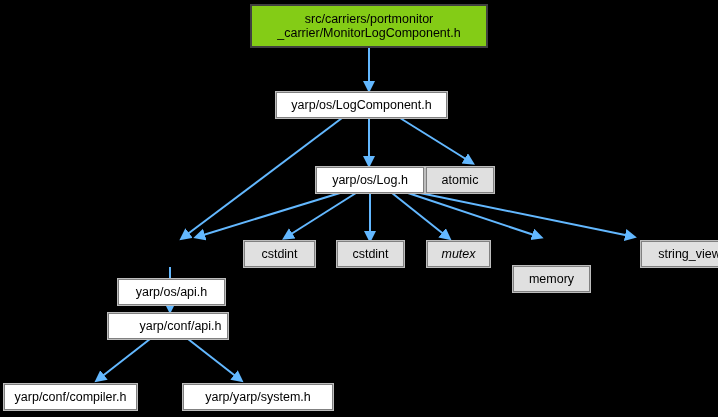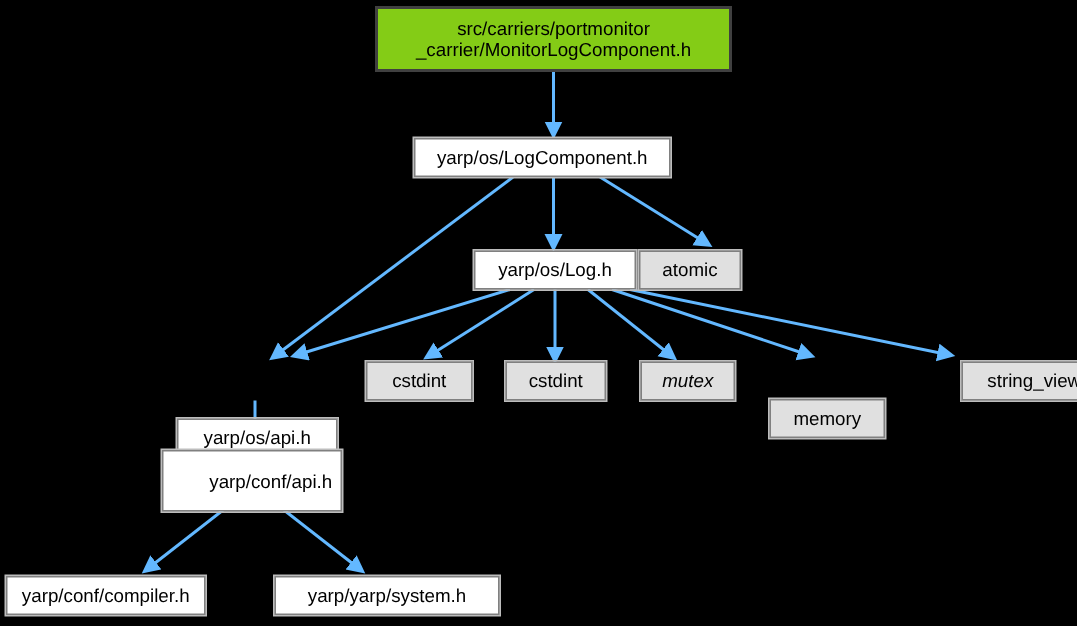--- a/index.html
+++ b/index.html
@@ -86,18 +86,18 @@
 _carrier/MonitorLogComponent.h</div>
       <div class="graph-node node-white" style="left: 276px; top: 92px; width: 171px; height: 26px;">yarp/os/LogComponent.h</div>
       <div class="graph-node node-white" style="left: 316px; top: 167px; width: 108px; height: 26px;">yarp/os/Log.h</div>
       <div class="graph-node node-gray" style="left: 426px; top: 167px; width: 68px; height: 26px;">atomic</div>
       <div class="graph-node node-white" style="left: 118px; top: 241px; width: 107px; height: 26px; margin-top: 38px;">yarp/os/api.h</div>
       <div class="graph-node node-gray" style="left: 244px; top: 241px; width: 71px; height: 26px;">cstdint</div>
       <div class="graph-node node-gray" style="left: 337px; top: 241px; width: 67px; height: 26px;">cstdint</div>
       <div class="graph-node node-gray" style="left: 427px; top: 241px; width: 63px; height: 26px; font-style: italic;">mutex</div>
       <div class="graph-node node-gray" style="left: 513px; top: 241px; width: 77px; height: 26px; margin-top: 25px;">memory</div>
       <div class="graph-node node-gray" style="left: 613px; top: 241px; width: 97px; height: 26px; margin-left: 28px;">string_view</div>
-      <div class="graph-node node-white" style="left: 108px; top: 300px; width: 120px; height: 41px; padding-left: 25px;">yarp/conf/api.h</div>
+      <div class="graph-node node-white" style="left: 108px; top: 313px; width: 120px; height: 26px; padding-left: 25px;">yarp/conf/api.h</div>
       <div class="graph-node node-white" style="left: 4px; top: 384px; width: 133px; height: 26px;">yarp/conf/compiler.h</div>
       <div class="graph-node node-white" style="left: 183px; top: 384px; width: 150px; height: 26px;">yarp/yarp/system.h</div>
     </div>
 
 </div>
 
 </body></html>

